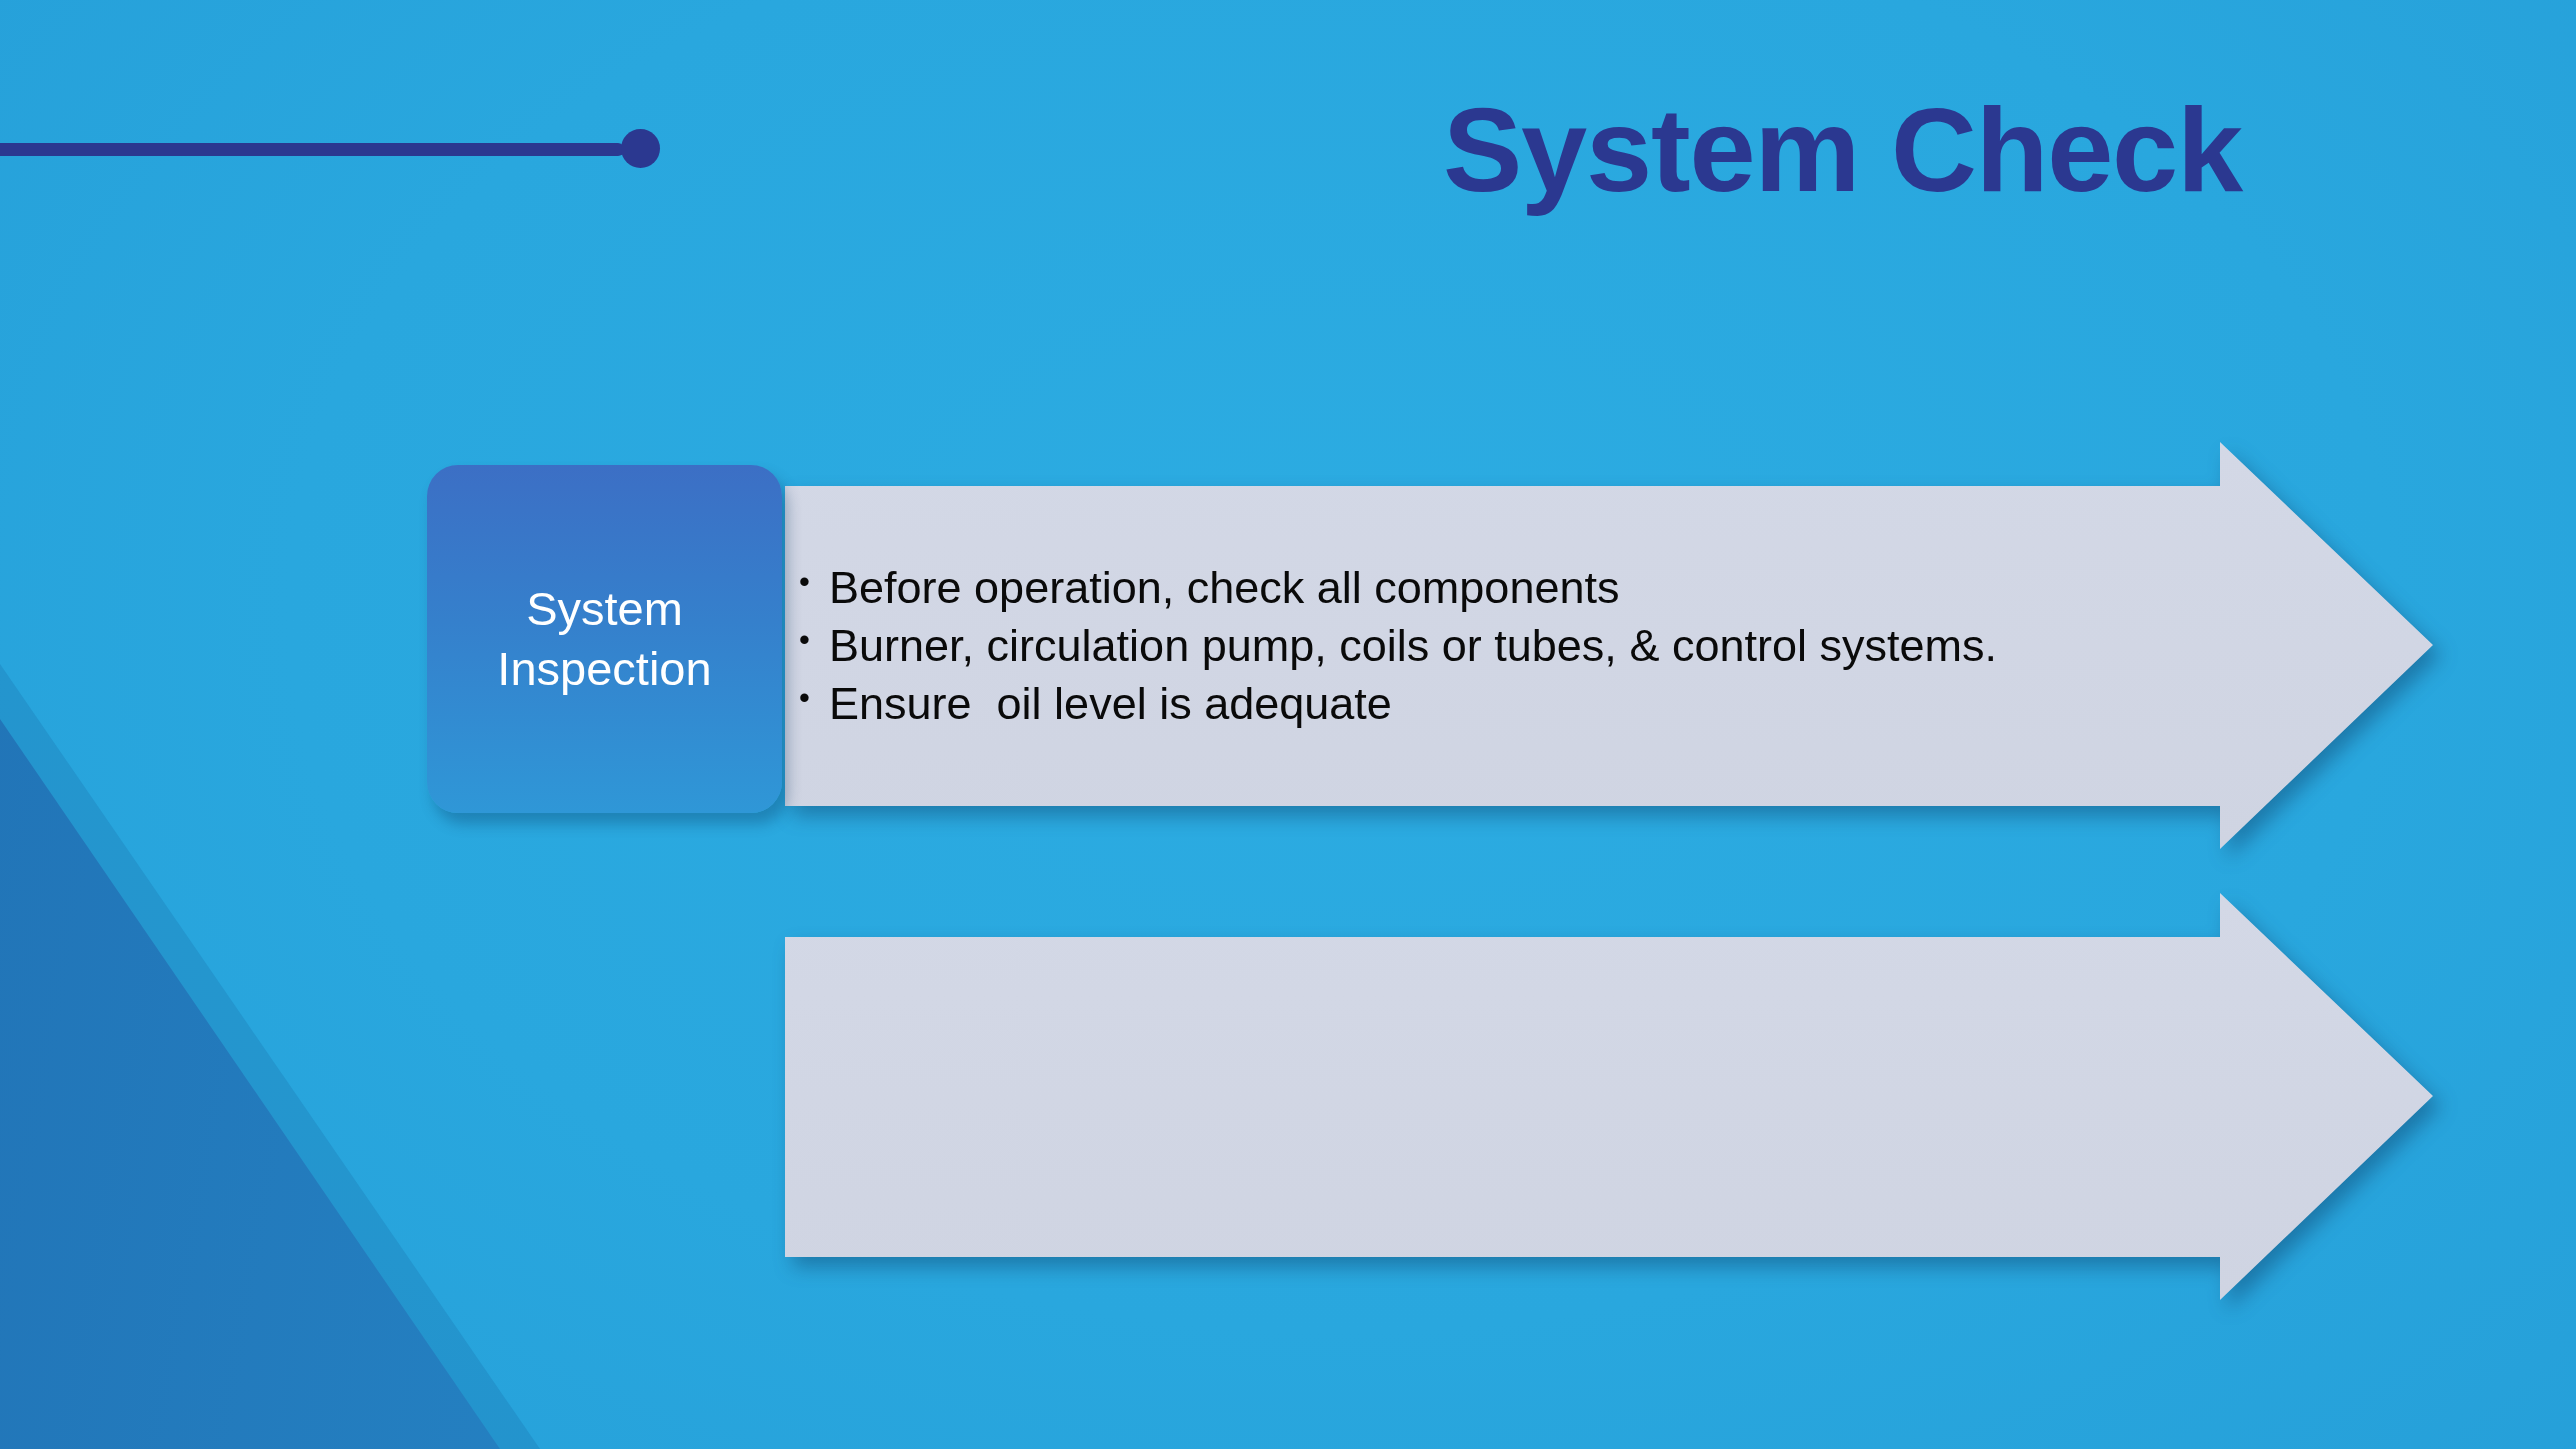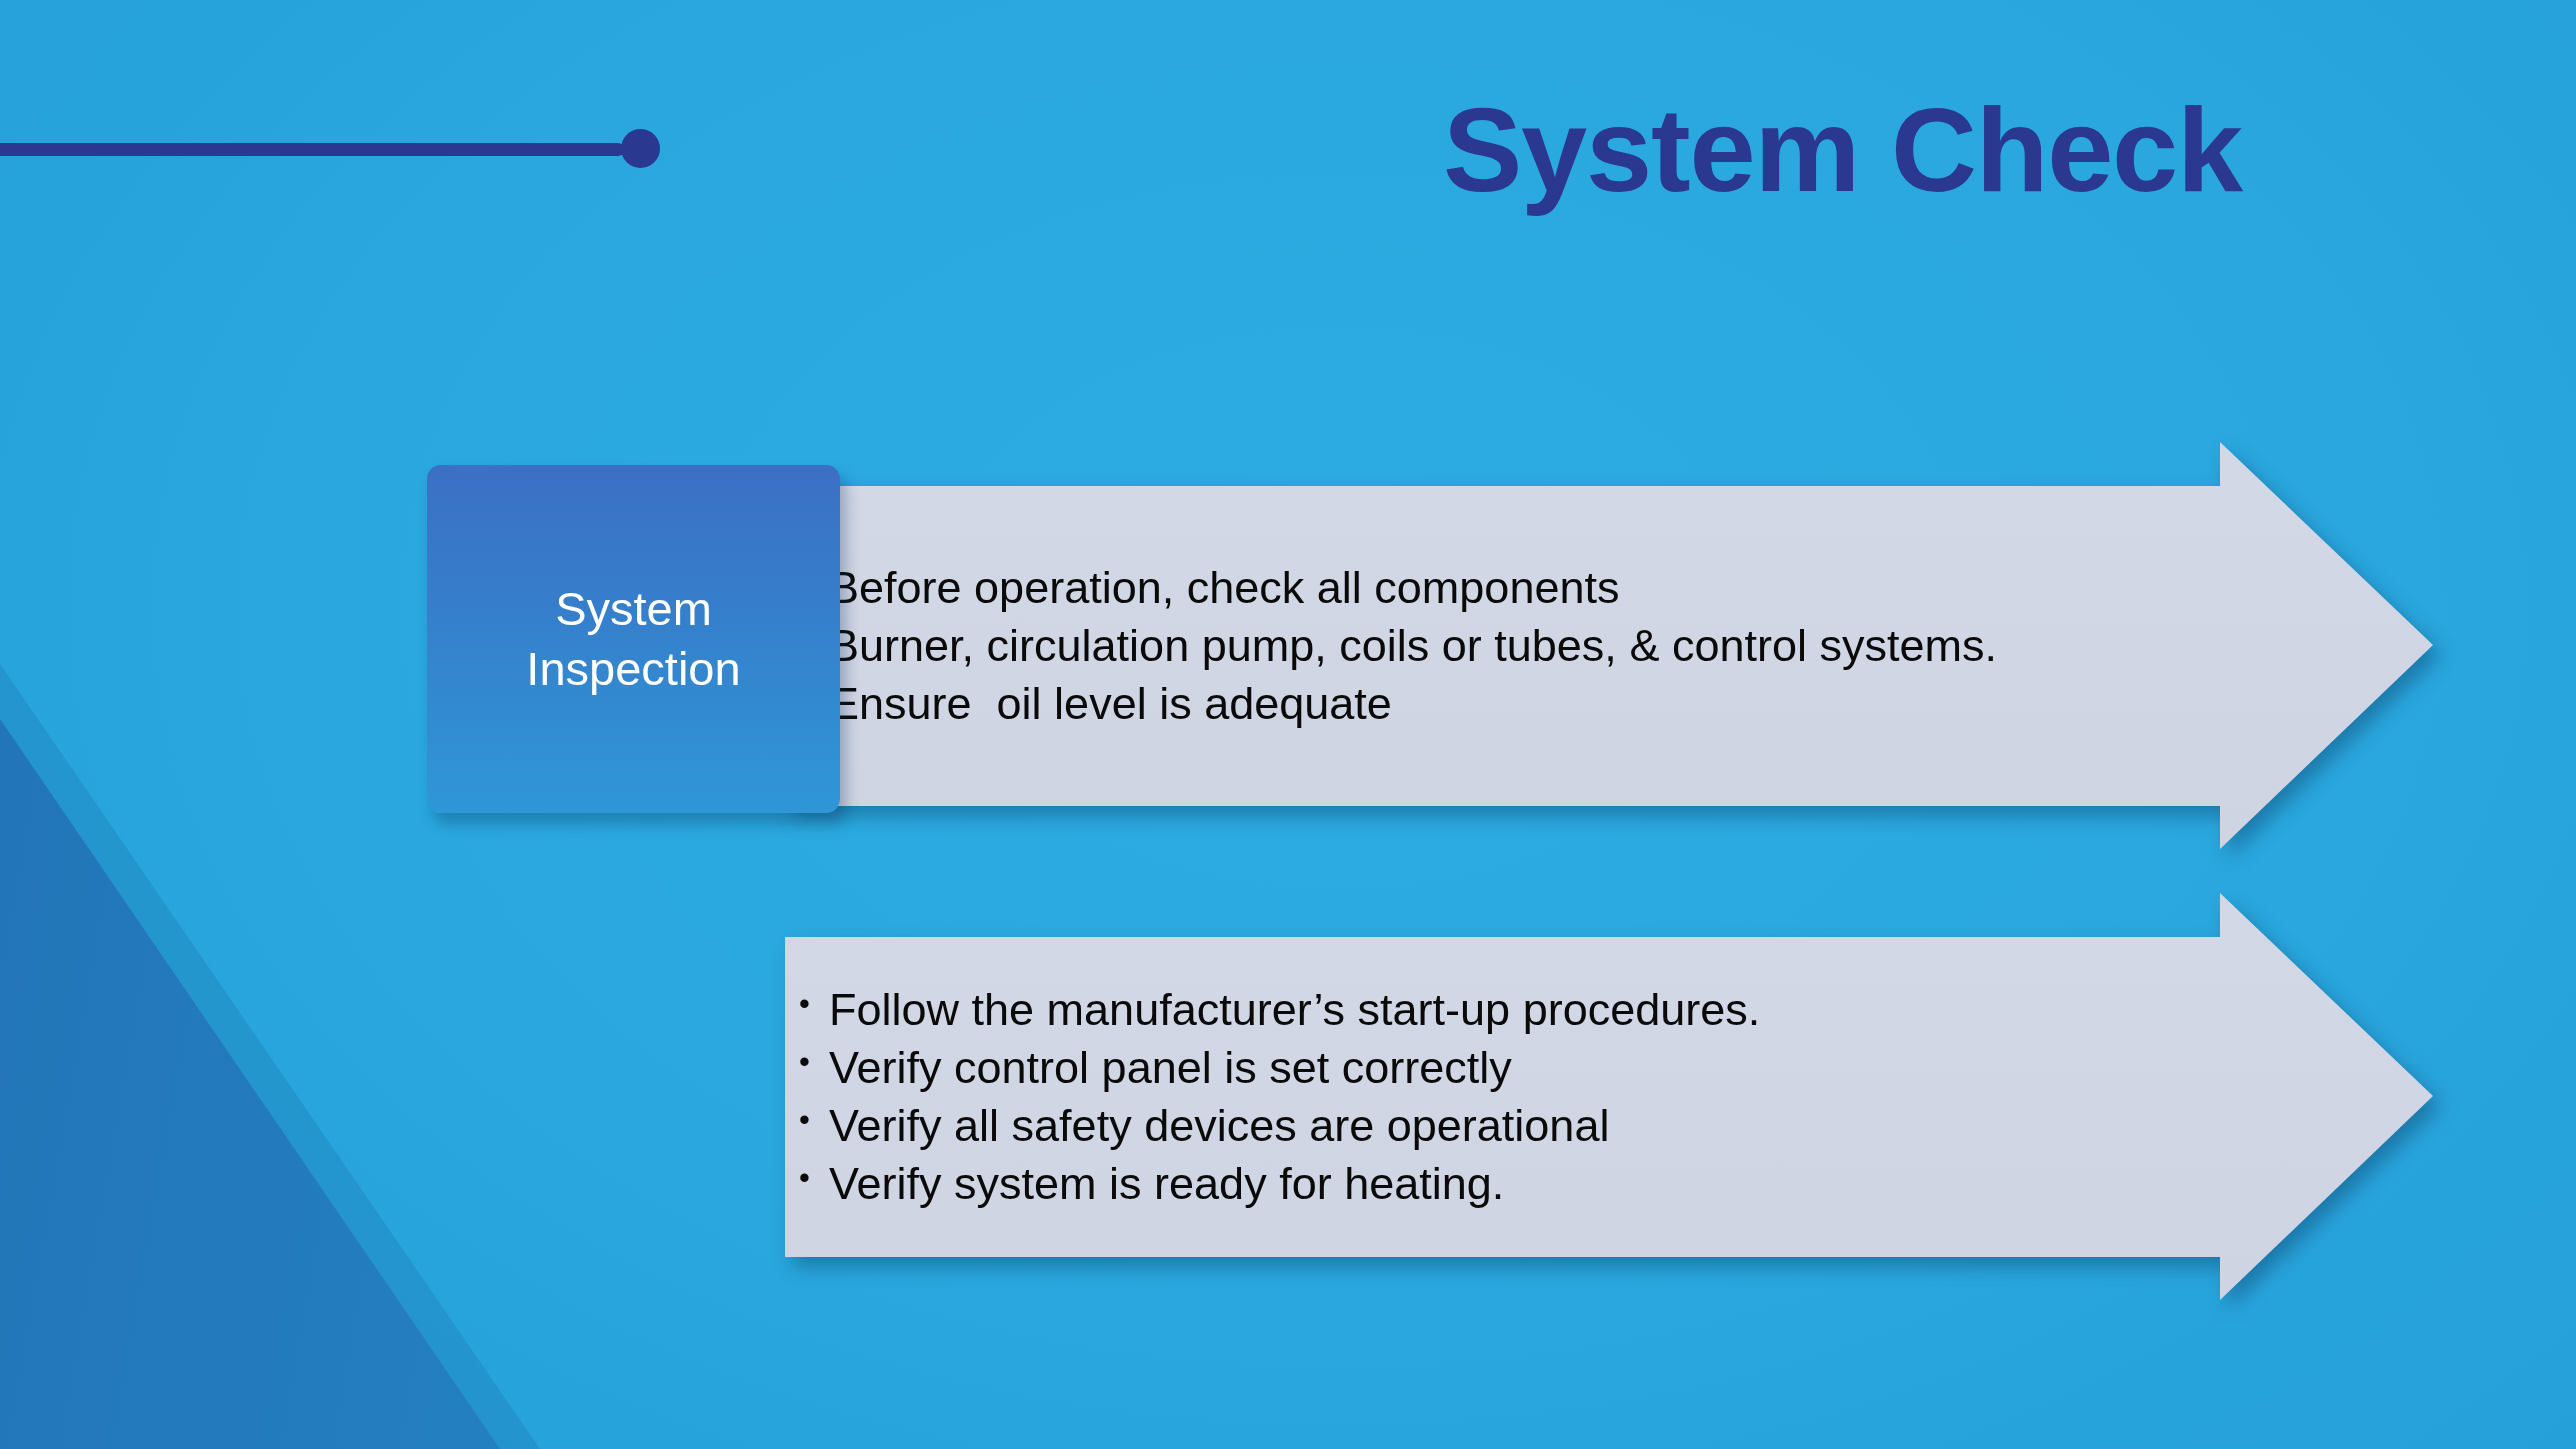--- a/index.html
+++ b/index.html
@@ -71,22 +71,22 @@
     color:#0A0A0A;
     white-space:pre-wrap;
   }
   ul.bullets li::before{
     content:"\2022";
     position:absolute;left:-30px;top:-6px;
     font-size:31px;color:#0A0A0A;
   }
 
   .label-box{
-    position:absolute;left:427px;width:413px;height:348px;
-    border-radius:14px;
+    position:absolute;left:427px;width:355px;height:348px;
+    border-radius:31px;
     background:linear-gradient(180deg,#3C6FC5 0%,#3580CC 45%,#2F97D7 100%);
     box-shadow:6px 10.7px 14.3px rgba(8,48,88,0.30);
     display:flex;align-items:center;justify-content:center;
     text-align:center;
   }
   .label-box-1{top:465px;}
   .label-box-2{top:917px;}
   .label-text{
     color:#FFFFFF;
     font-size:47px;line-height:60px;
@@ -117,24 +117,16 @@
         <li>Ensure  oil level is adequate</li>
       </ul>
     </div>
   </div>
   <div class="label-box label-box-1">
     <div class="label-text">System Inspection</div>
   </div>
 
   <div class="arrow arrow-2">
     <div class="arrow-shape"></div>
-    <div class="bullets-wrap">
-      <ul class="bullets">
-        <li>Follow the manufacturer’s start-up procedures.</li>
-        <li>Verify control panel is set correctly</li>
-        <li>Verify all safety devices are operational</li>
-        <li>Verify system is ready for heating.</li>
-      </ul>
-    </div>
   </div>
 
 </div>
 
 
 </body></html>

